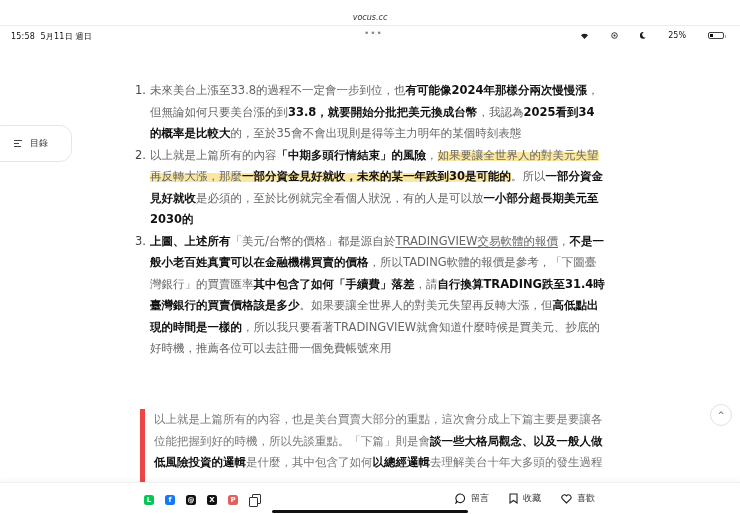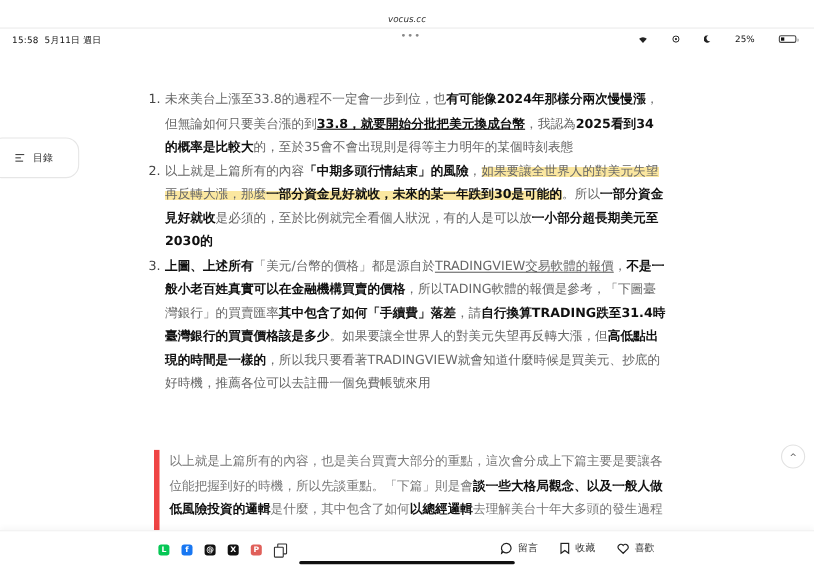--- a/index.html
+++ b/index.html
@@ -73,21 +73,21 @@
   <span class="toc-icon">
       <span style="width:8px"></span>
       <span style="width:5px"></span>
       <span style="width:7px"></span>
     </span>
   <span>目錄</span>
 </div>
 
 <div class="article">
   <ol id="article-list">
-      <li><span class="num">1.</span><span>未來美台上漲至33.8的過程不一定會一步到位，也</span><b>有可能像2024年那樣分兩次慢慢漲</b><span>，但無論如何只要美台漲的到</span><b style="text-decoration: underline;">33.8，就要開始分批把美元換成台幣</b><span>，我認為</span><b>2025看到34的概率是比較大</b><span>的，至於35會不會出現則是得等主力明年的某個時刻表態</span></li>
+      <li><span class="num">1.</span><span>未來美台上漲至33.8的過程不一定會一步到位，也</span><b>有可能像2024年那樣分兩次慢慢漲</b><span>，但無論如何只要美台漲的到</span><b style="">33.8，就要開始分批把美元換成台幣</b><span>，我認為</span><b>2025看到34的概率是比較大</b><span>的，至於35會不會出現則是得等主力明年的某個時刻表態</span></li>
       <li><span class="num">2.</span><span>以上就是上篇所有的內容</span><b>「中期多頭行情結束」的風險</b><span>，</span><span class="hl">如果要讓全世界人的對美元失望再反轉大漲，那麼</span><b class="hl">一部分資金見好就收，未來的某一年跌到30是可能的</b><span>。所以</span><b>一部分資金見好就收</b><span>是必須的，至於比例就完全看個人狀況，有的人是可以放</span><b>一小部分超長期美元至2030的</b></li>
       <li><span class="num">3.</span><b>上圖、上述所有</b><span>「美元/台幣的價格」都是源自於</span><u>TRADINGVIEW交易軟體的報價</u><span>，</span><b>不是一般小老百姓真實可以在金融機構買賣的價格</b><span>，所以TADING軟體的報價是參考，「下圖臺灣銀行」的買賣匯率</span><b>其中包含了如何「手續費」落差</b><span>，請</span><b>自行換算TRADING跌至31.4時臺灣銀行的買賣價格該是多少</b><span>。如果要讓全世界人的對美元失望再反轉大漲，但</span><b>高低點出現的時間是一樣的</b><span>，所以我只要看著TRADINGVIEW就會知道什麼時候是買美元、抄底的好時機，推薦各位可以去註冊一個免費帳號來用</span></li>
     </ol>
 </div>
 
 <div class="quote" id="quote-block"><span>以上就是上篇所有的內容，也是美台買賣大部分的重點，這次會分成上下篇主要是要讓各位能把握到好的時機，所以先談重點。「下篇」則是會</span><b>談一些大格局觀念、以及一般人做低風險投資的邏輯</b><span>是什麼，其中包含了如何</span><b>以總經邏輯</b><span>去理解美台十年大多頭的發生過程</span></div>
 
 <div class="scrolltop">
   <span>^</span>
 </div>

